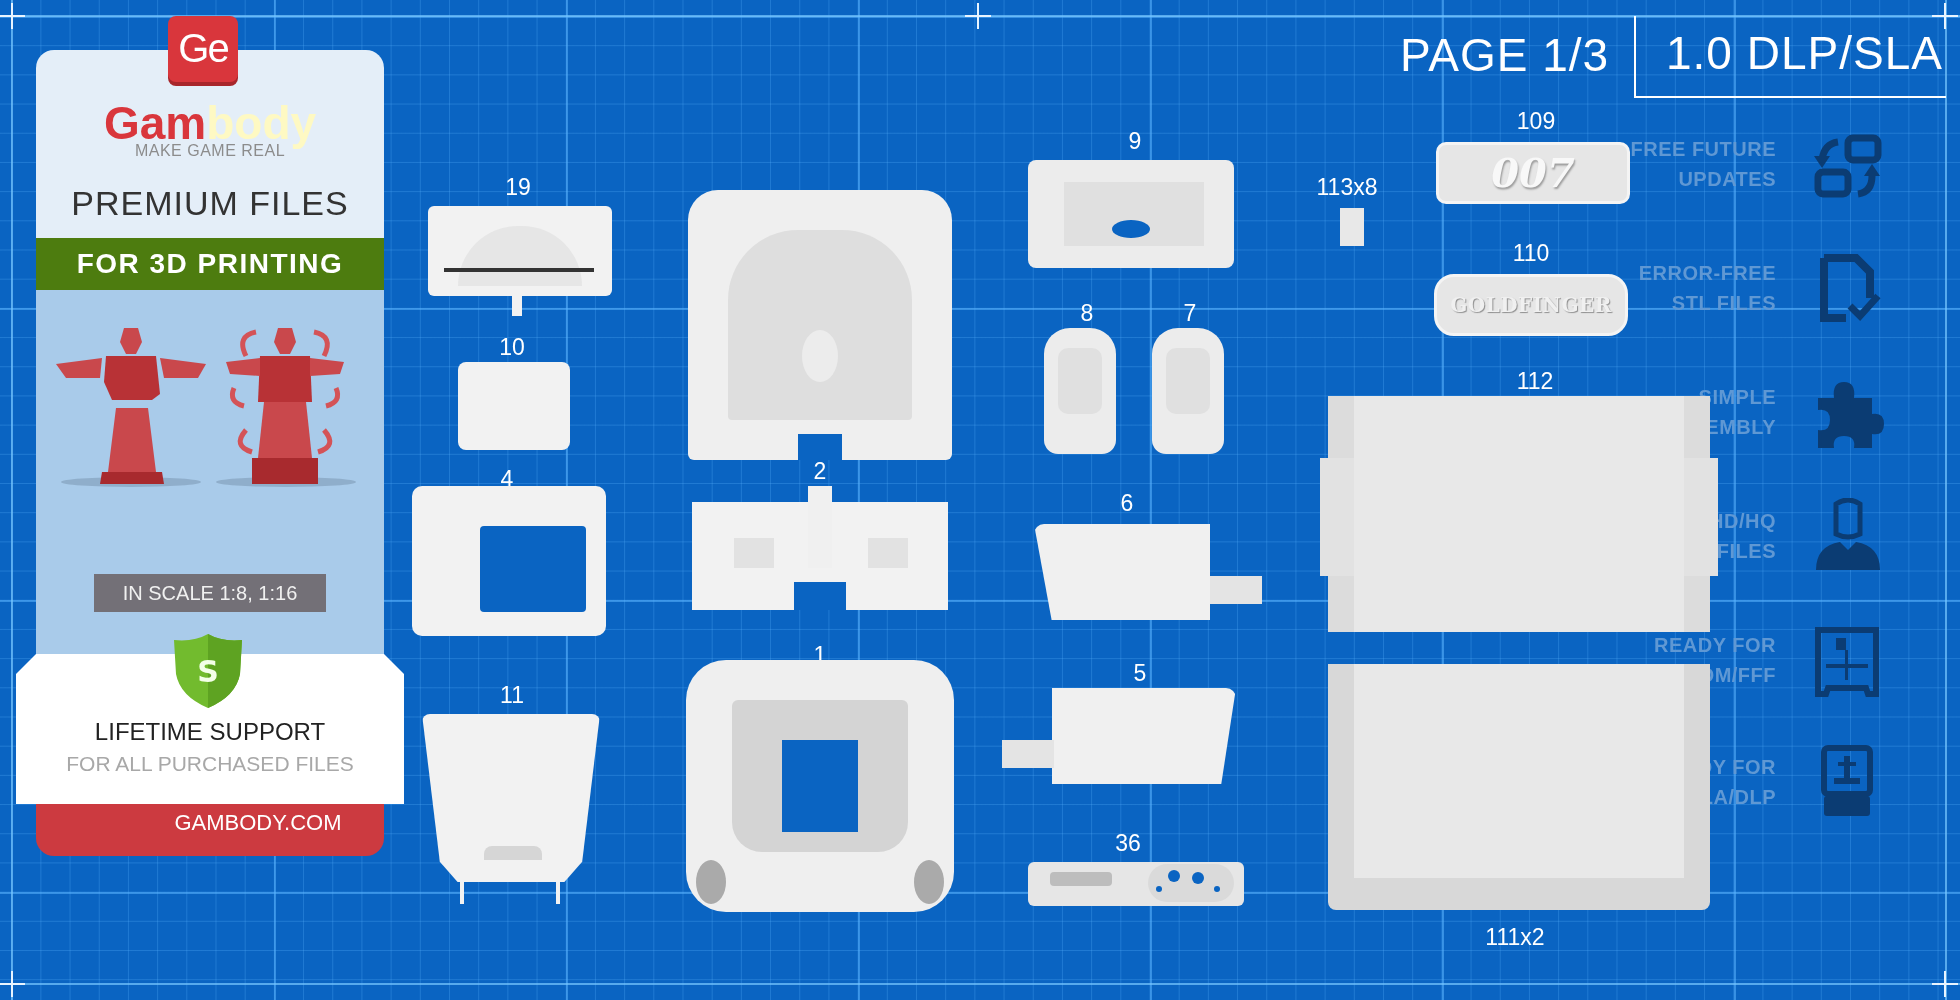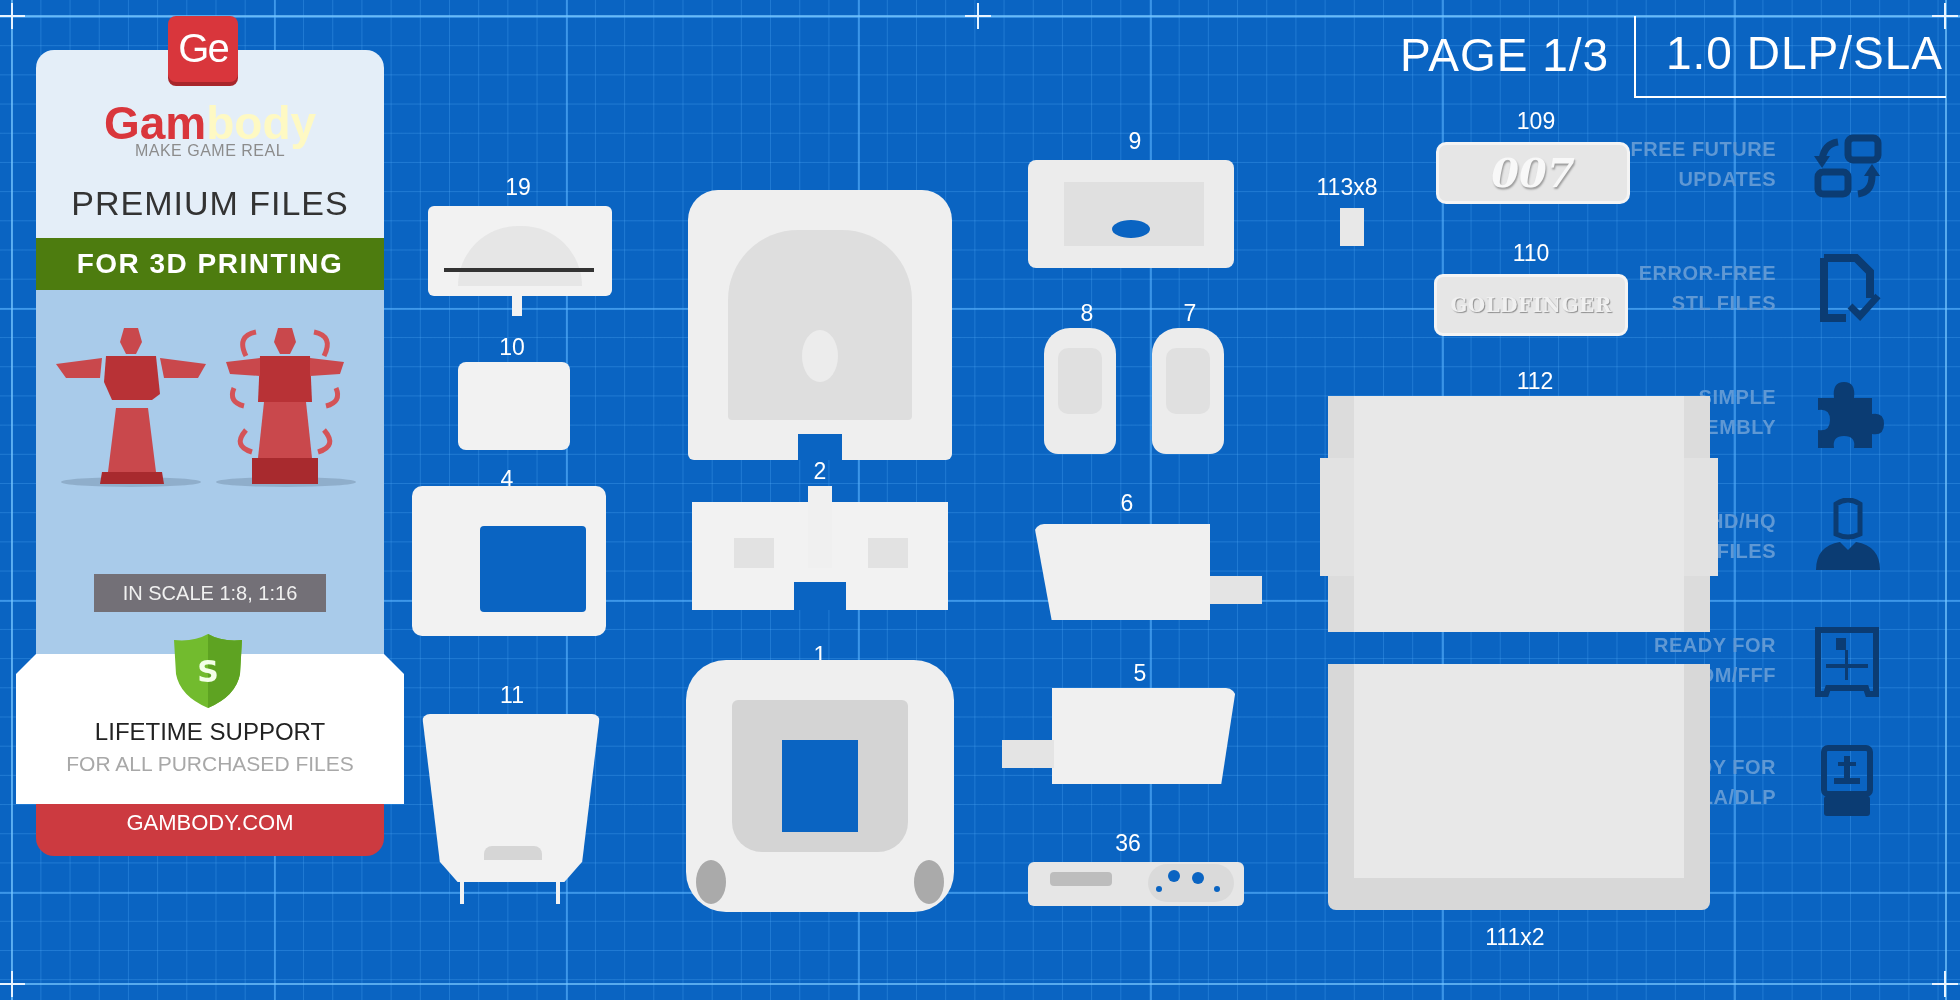--- a/index.html
+++ b/index.html
@@ -36,21 +36,21 @@
     font-size:28px;text-align:center;line-height:52px;letter-spacing:1.5px;}
   .figures{position:absolute;left:20px;top:272px;width:310px;height:170px;}
   .assembly{position:absolute;left:0;width:348px;top:466px;text-align:center;font-size:28px;font-weight:bold;color:#2b2b2b;}
   .scale{position:absolute;left:58px;top:524px;width:232px;height:38px;background:#737077;color:#f0f0f0;font-size:20px;
     text-align:center;line-height:38px;}
   .support-card{position:absolute;left:-20px;top:604px;width:388px;height:150px;background:#fff;
     clip-path:polygon(20px 0,368px 0,388px 20px,388px 150px,0 150px,0 20px);}
   .shield{position:absolute;left:132px;top:580px;width:80px;height:80px;}
   .support-title{position:absolute;left:0;width:348px;top:668px;text-align:center;font-size:24px;color:#222;}
   .support-sub{position:absolute;left:0;width:348px;top:702px;text-align:center;font-size:21px;color:#a8a8a8;}
-  .site{position:absolute;left:0;width:348px;top:0;text-align:center;font-size:22px;color:#fff;line-height:66px;}
+  .site{position:absolute;left:0;width:348px;top:0;text-align:center;font-size:22px;color:#fff;line-height:66px;padding-left:48px;}
 
   
   .page-label{position:absolute;left:1400px;top:28px;font-size:46px;color:#fff;letter-spacing:1px;}
   .version-box{position:absolute;left:1634px;top:16px;width:310px;height:80px;border-left:2px solid #fff;border-bottom:2px solid #fff;}
   .version{position:absolute;left:30px;top:10px;font-size:46px;color:#fff;letter-spacing:1px;}
 
   
   .feature{position:absolute;right:74px;width:400px;height:80px;}
   .feature .txt{position:absolute;right:110px;top:0;text-align:right;font-size:20px;line-height:30px;color:#5f98d4;font-weight:bold;letter-spacing:.5px;}
   .feature .ico{position:absolute;right:0;top:0;width:76px;height:76px;}
@@ -282,21 +282,21 @@
 
 <div class="part-label" style="left:1347px;top:174px;">113x8</div>
 <div class="part" style="left:1340px;top:208px;width:24px;height:38px;background:#e8e8e8;"></div>
 
 <div class="part-label" style="left:1536px;top:108px;">109</div>
 <div class="part" style="left:1436px;top:142px;width:194px;height:62px;background:#e6e6e6;border:3px solid #f4f4f4;border-radius:10px;box-sizing:border-box;text-align:center;">
   <span style="font-family:'DejaVu Serif',serif;font-style:italic;font-weight:bold;font-size:40px;line-height:56px;color:#f8f8f8;text-shadow:1px 2px 2px #9a9a9a;">007</span>
 </div>
 
 <div class="part-label" style="left:1531px;top:240px;">110</div>
-<div class="part" style="left:1434px;top:274px;width:194px;height:62px;background:#e6e6e6;border:3px solid #f4f4f4;border-radius:9px;box-sizing:border-box;text-align:center;">
+<div class="part" style="left:1434px;top:274px;width:194px;height:62px;background:#e6e6e6;border:3px solid #f4f4f4;border-radius:20px;box-sizing:border-box;text-align:center;">
   <span style="font-family:'DejaVu Serif',serif;font-weight:bold;font-size:20px;line-height:56px;color:#f0f0f0;text-shadow:1px 1px 1px #8e8e8e;letter-spacing:.5px;">GOLDFINGER</span>
 </div>
 
 <div class="part-label" style="left:1535px;top:368px;">112</div>
 <div class="part" style="left:1328px;top:396px;width:382px;height:236px;background:#dcdcdc;">
   <div style="position:absolute;left:26px;top:0;width:330px;height:236px;background:#e8e8e8;"></div>
   <div style="position:absolute;left:-8px;top:62px;width:34px;height:118px;background:#e2e2e2;"></div>
   <div style="position:absolute;left:356px;top:62px;width:34px;height:118px;background:#e2e2e2;"></div>
 </div>
 

